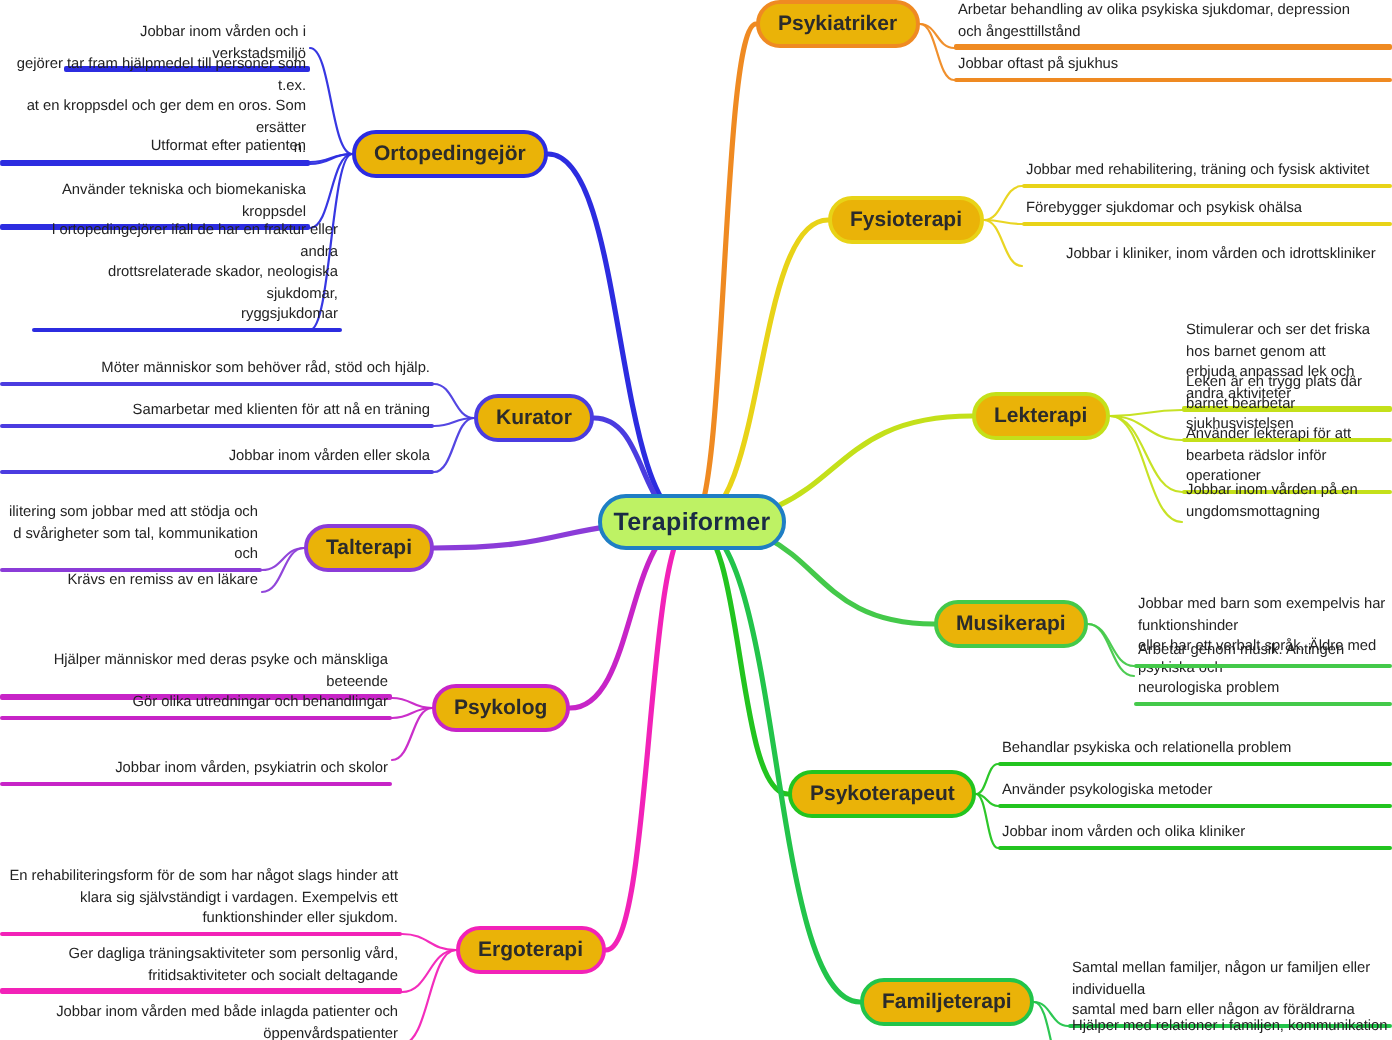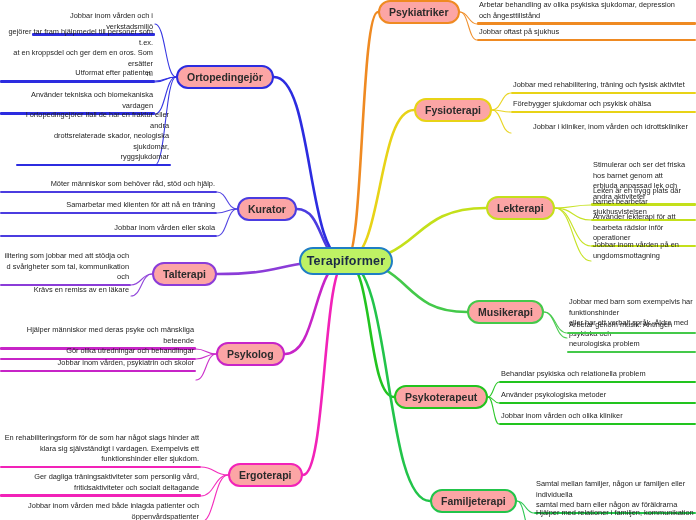--- a/index.html
+++ b/index.html
@@ -36,21 +36,21 @@
     letter-spacing: .2px;
     z-index: 40;
   }
   
   .topic {
     position: absolute;
     height: 24px;
     border-width: 2px;
     border-style: solid;
     border-radius: 13px;
-    background: #fca5a5;
+    background: #eab308;
     display: flex; align-items: center; justify-content: center;
     font-size: 10.5px;
     font-weight: bold;
     padding: 0 9px;
     white-space: nowrap;
     color: #2b2b2b;
     z-index: 30;
   }
   
   .leaf {
@@ -168,42 +168,42 @@
       <div class="leaf right noline" style="left: 534px; top: 508px; width: 162px;"><span class="txt">Hjälper med relationer i familjen, kommunikation och lösa
 konflikter</span></div>
       <div class="topic" style="left: 176px; top: 65px; border-color: rgb(44, 44, 224);">
         <span>Ortopedingejör</span>
       </div>
       <div class="leaf left" style="left: 0px; top: 11px; width: 155px; padding-left: 32px;"><span class="txt">Jobbar inom vården och i verkstadsmiljö</span><span class="rule" style="background: rgb(44, 44, 224);"></span></div>
       <div class="leaf left" style="left: 0px; top: 27px; width: 155px;"><span class="txt">gejörer tar fram hjälpmedel till personer som t.ex.
 at en kroppsdel och ger dem en oros. Som ersätter
 n.</span><span class="rule" style="background: rgb(44, 44, 224);"></span></div>
       <div class="leaf left" style="left: 0px; top: 68px; width: 155px;"><span class="txt">Utformat efter patienten</span><span class="rule" style="background: rgb(44, 44, 224);"></span></div>
-      <div class="leaf left" style="left: 0px; top: 90px; width: 155px;"><span class="txt">Använder tekniska och biomekaniska vardagen</span><span class="rule" style="background: rgb(44, 44, 224);"></span></div>
+      <div class="leaf left" style="left: 0px; top: 90px; width: 155px;"><span class="txt">Använder tekniska och biomekaniska kroppsdel</span><span class="rule" style="background: rgb(44, 44, 224);"></span></div>
       <div class="leaf left" style="left: 16px; top: 110px; width: 155px;"><span class="txt">l ortopedingejörer ifall de har en fraktur eller andra
 drottsrelaterade skador, neologiska sjukdomar,
 ryggsjukdomar</span><span class="rule" style="background: rgb(44, 44, 224);"></span></div>
       <div class="topic" style="left: 237px; top: 197px; border-color: rgb(75, 60, 224);">
         <span>Kurator</span>
       </div>
       <div class="leaf left" style="left: 0px; top: 179px; width: 217px;"><span class="txt">Möter människor som behöver råd, stöd och hjälp.</span><span class="rule" style="background: rgb(75, 60, 224);"></span></div>
       <div class="leaf left" style="left: 0px; top: 200px; width: 217px;"><span class="txt">Samarbetar med klienten för att nå en träning</span><span class="rule" style="background: rgb(75, 60, 224);"></span></div>
       <div class="leaf left" style="left: 0px; top: 223px; width: 217px;"><span class="txt">Jobbar inom vården eller skola</span><span class="rule" style="background: rgb(75, 60, 224);"></span></div>
       <div class="topic" style="left: 152px; top: 262px; border-color: rgb(139, 60, 216);">
         <span>Talterapi</span>
       </div>
       <div class="leaf left" style="left: 0px; top: 251px; width: 131px;"><span class="txt">ilitering som jobbar med att stödja och
 d svårigheter som tal, kommunikation och</span><span class="rule" style="background: rgb(139, 60, 216);"></span></div>
       <div class="leaf left noline" style="left: 0px; top: 285px; width: 131px;"><span class="txt">Krävs en remiss av en läkare</span></div>
       <div class="topic" style="left: 216px; top: 342px; border-color: rgb(199, 36, 199);">
         <span>Psykolog</span>
       </div>
       <div class="leaf left" style="left: 0px; top: 325px; width: 196px;"><span class="txt">Hjälper människor med deras psyke och mänskliga beteende</span><span class="rule" style="background: rgb(199, 36, 199);"></span></div>
       <div class="leaf left" style="left: 0px; top: 346px; width: 196px;"><span class="txt">Gör olika utredningar och behandlingar</span><span class="rule" style="background: rgb(199, 36, 199);"></span></div>
-      <div class="leaf left" style="left: 0px; top: 358px; width: 196px;"><span class="txt">Jobbar inom vården, psykiatrin och skolor</span><span class="rule" style="background: rgb(199, 36, 199);"></span></div>
+      <div class="leaf left" style="left: 0px; top: 379px; width: 196px;"><span class="txt">Jobbar inom vården, psykiatrin och skolor</span><span class="rule" style="background: rgb(199, 36, 199);"></span></div>
       <div class="topic" style="left: 228px; top: 463px; border-color: rgb(242, 34, 184);">
         <span>Ergoterapi</span>
       </div>
       <div class="leaf left" style="left: 0px; top: 433px; width: 201px;"><span class="txt">En rehabiliteringsform för de som har något slags hinder att
 klara sig självständigt i vardagen. Exempelvis ett
 funktionshinder eller sjukdom.</span><span class="rule" style="background: rgb(242, 34, 184);"></span></div>
       <div class="leaf left" style="left: 0px; top: 472px; width: 201px;"><span class="txt">Ger dagliga träningsaktiviteter som personlig vård,
 fritidsaktiviteter och socialt deltagande</span><span class="rule" style="background: rgb(242, 34, 184);"></span></div>
       <div class="leaf left noline" style="left: 0px; top: 501px; width: 201px;"><span class="txt">Jobbar inom vården med både inlagda patienter och
 öppenvårdspatienter</span></div>

